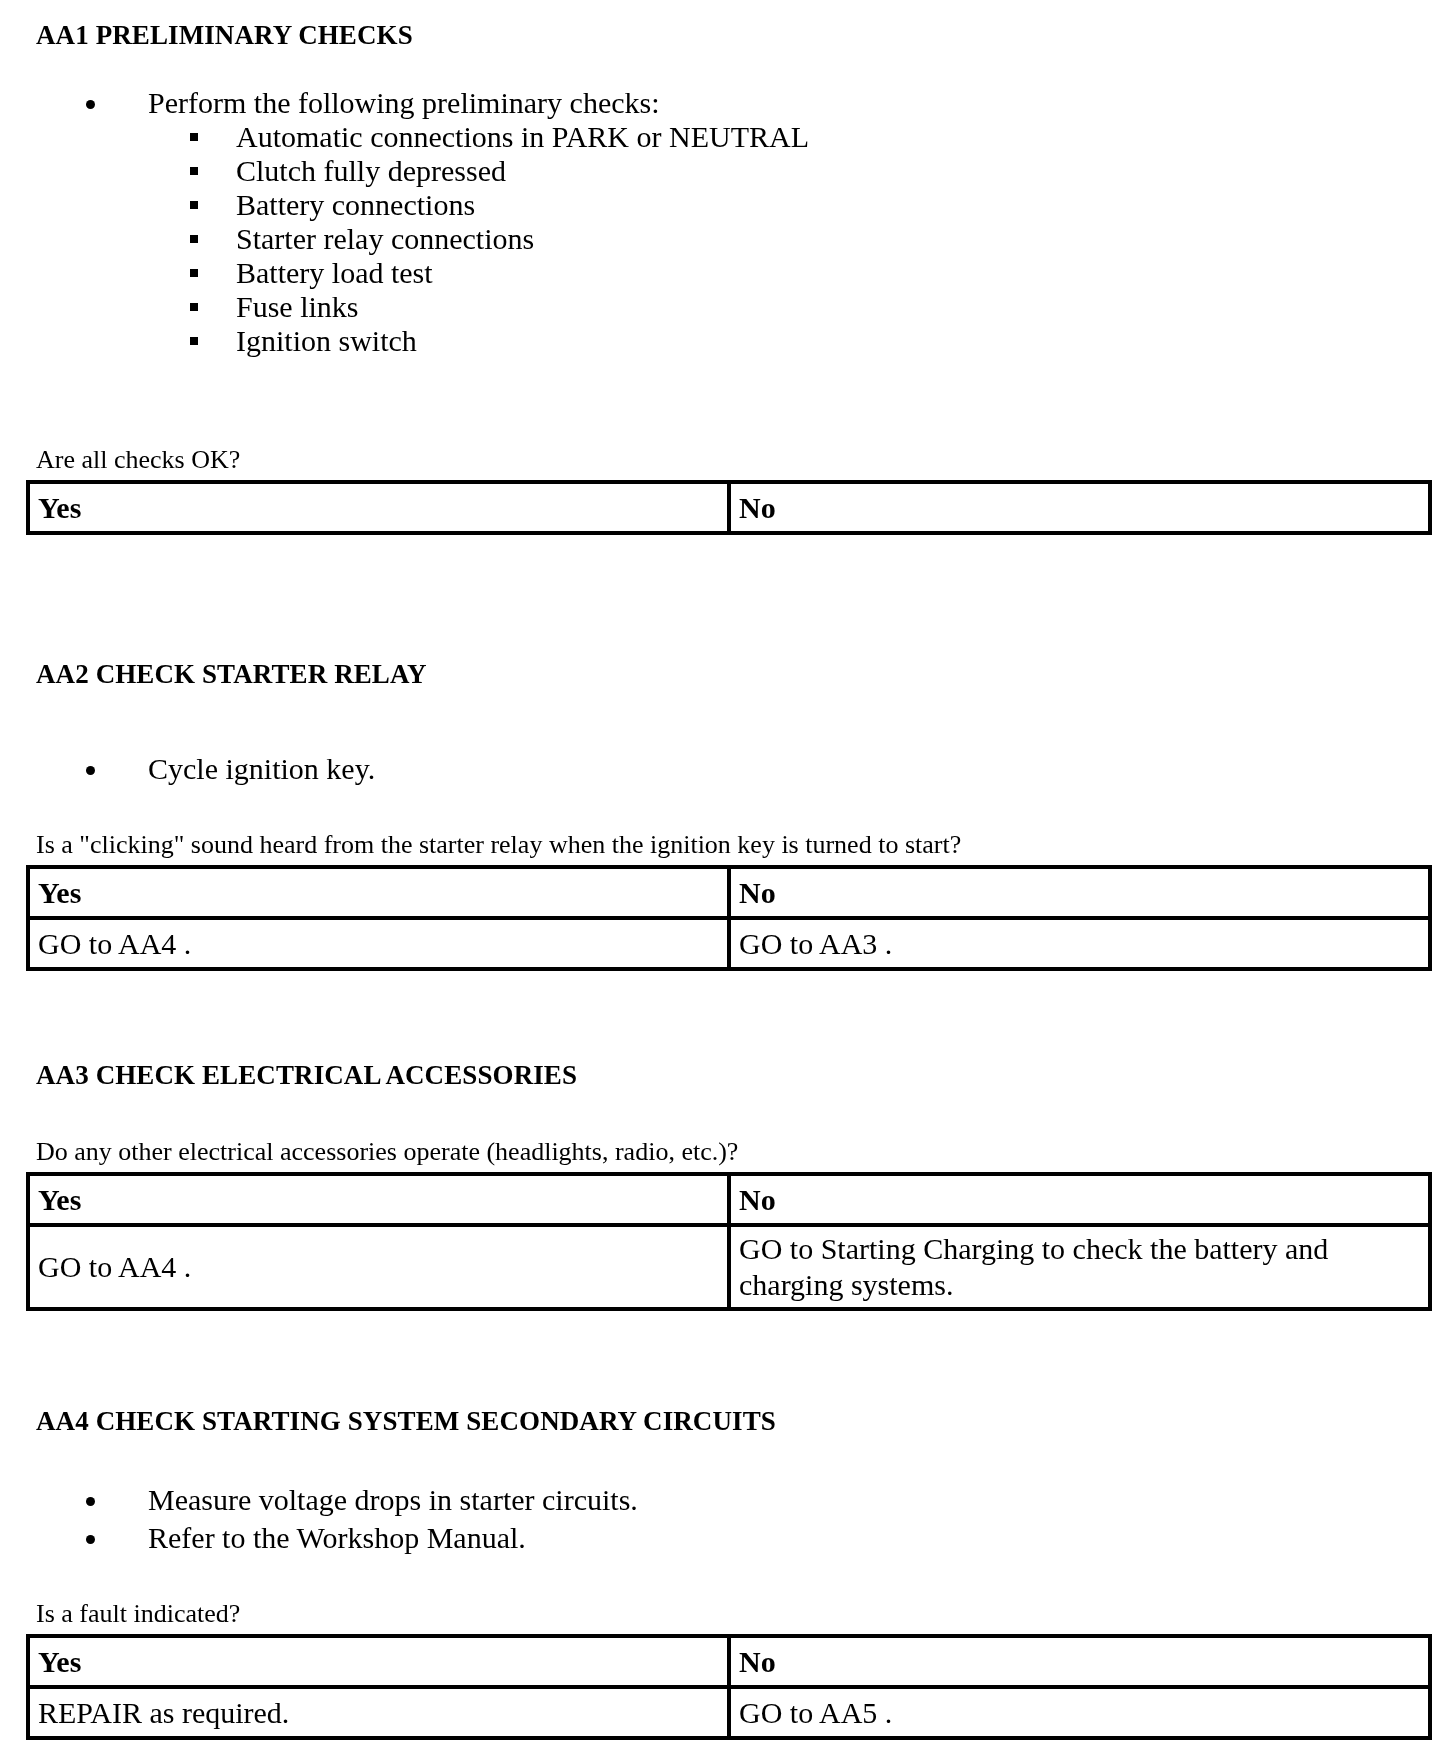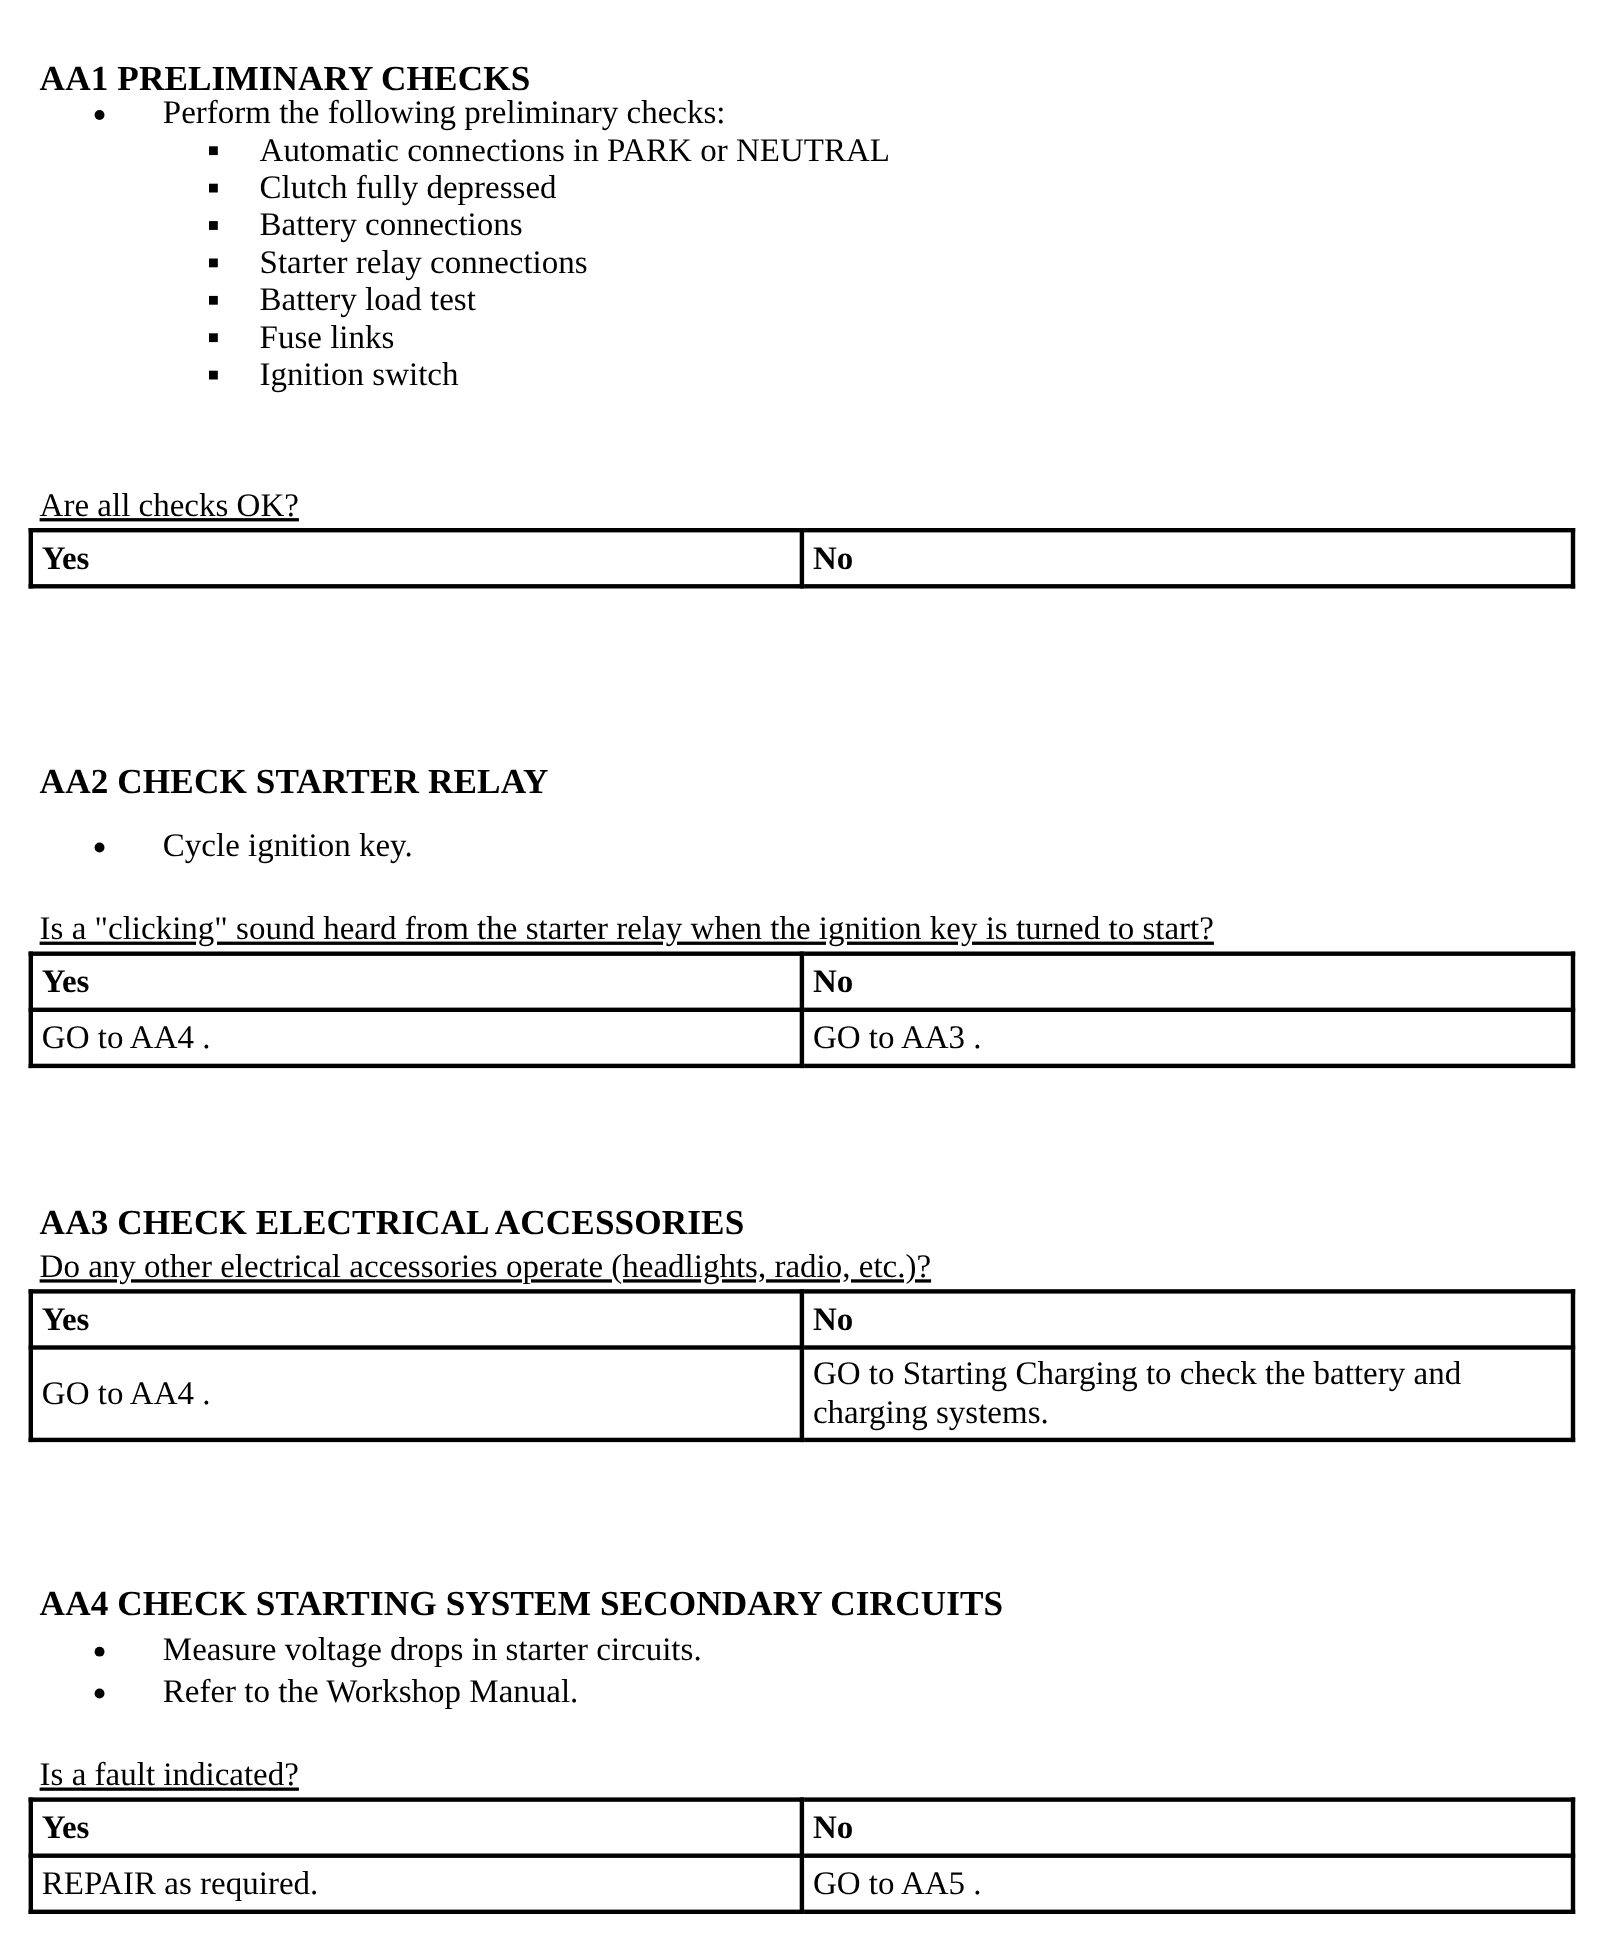--- a/index.html
+++ b/index.html
@@ -17,25 +17,24 @@
     }
     .section {
       position: absolute;
       left: 0;
       width: 1456px;
     }
     .heading {
       position: absolute;
       left: 36px;
       font-weight: bold;
-      font-size: 32px;
+      font-size: 27px;
       line-height: 34px;
       white-space: nowrap;
       letter-spacing: 0.1px;
-      margin-top: 36px;
     }
     .bullet-row {
       position: absolute;
       left: 0;
       height: 38px;
       font-size: 30px;
       line-height: 38px;
       white-space: nowrap;
     }
     .bullet-dot {
@@ -69,24 +68,23 @@
       background: #000;
     }
     .sub-text {
       position: absolute;
       left: 236px;
       top: 0;
     }
     .question {
       position: absolute;
       left: 36px;
-      font-size: 30px;
+      font-size: 26px;
       line-height: 36px;
       white-space: nowrap;
-      text-decoration: underline;
     }
     table.decision {
       position: absolute;
       left: 26px;
       width: 1402px;
       border-collapse: collapse;
       table-layout: fixed;
       font-size: 30px;
     }
     table.decision th,

